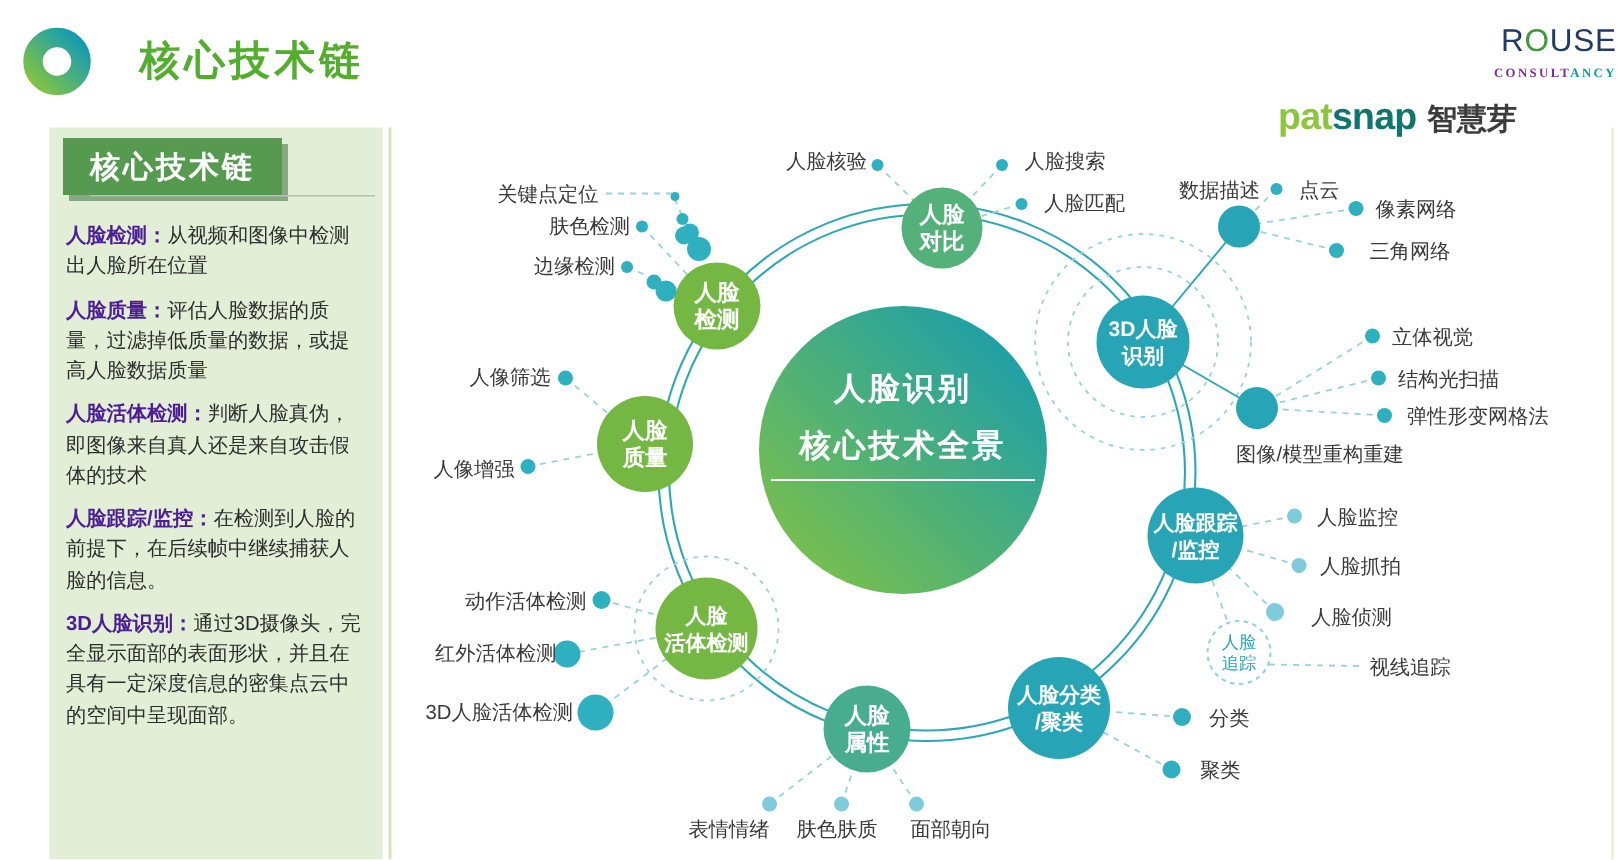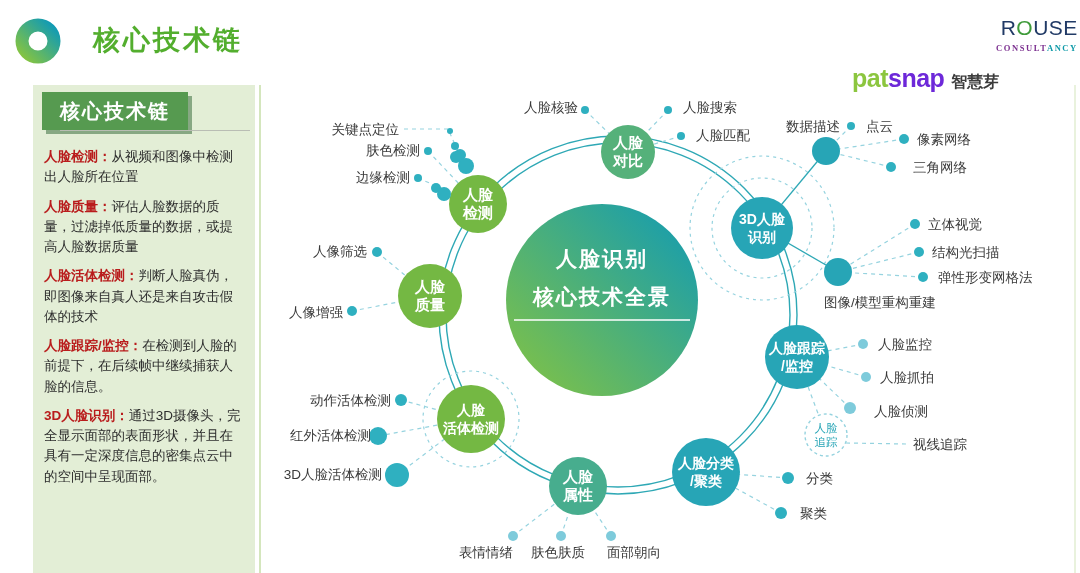--- a/index.html
+++ b/index.html
@@ -8,22 +8,22 @@
     font-family:"Liberation Sans","DejaVu Sans",sans-serif;overflow:hidden;
   }
   
   .logo-mark{position:absolute;left:12px;top:14px;}
   .page-title{
     position:absolute;left:93px;top:22px;font-size:27px;font-weight:bold;
     color:#53ae2e;letter-spacing:3px;
   }
   .patsnap{position:absolute;left:852px;top:16px;display:flex;align-items:baseline;margin-top:48px;}
   .patsnap .pat{font-size:25px;font-weight:bold;color:#8cc63f;letter-spacing:-0.5px;}
-  .patsnap .snap{font-size:25px;font-weight:bold;color:#6d28d9;letter-spacing:-0.5px;}
-  .patsnap .cn{font-size:16px;color:#3c3c3c;margin-left:7px;font-weight:bold;}
+  .patsnap .snap{font-size:25px;font-weight:bold;color:#0f766e;letter-spacing:-0.5px;}
+  .patsnap .cn{font-size:20px;color:#3c3c3c;margin-left:7px;font-weight:bold;}
   .rouse{position:absolute;left:996px;top:17px;text-align:right;line-height:1;}
   .rouse .big{font-size:21px;font-weight:400;letter-spacing:0.5px;color:#213a66;}
   .rouse .big .o{color:#3f9b3a;}
   .rouse .small{font-size:8.5px;font-weight:bold;letter-spacing:1.6px;margin-top:6px;font-family:Liberation Serif, serif;}
   .rouse .small .c1{color:#7b2f8f;}
   .rouse .small .c2{color:#0f9aa8;}
   
   .sidebar{
     position:absolute;left:33px;top:85px;width:222px;height:488px;
     background:#e3eed6;
@@ -32,21 +32,21 @@
   .right-sep{position:absolute;left:1074px;top:85px;width:2px;height:488px;background:#e9f2dd;}
   .side-title{
     position:absolute;left:9px;top:7px;width:146px;height:38px;
     background:#569a50;color:#ffffff;font-size:20px;font-weight:bold;
     display:flex;align-items:center;justify-content:center;letter-spacing:2px;
     box-shadow:4px 4px 0 #87a883;
   }
   .side-rule{position:absolute;left:27px;top:45px;width:190px;height:1px;background:#b9bdb4;}
   .side-entries{position:absolute;left:11px;top:62px;width:202px;}
   .side-entries p{margin:0 0 9px 0;font-size:13.5px;line-height:1.5;color:#2d2d2d;}
-  .side-entries b{color:#b91c1c;}
+  .side-entries b{color:#4c1d95;}
   
   #diagram{position:absolute;left:0;top:0;}
 </style>
 </head>
 <body>
 
 <svg class="logo-mark" width="52" height="52">
   <defs>
     <linearGradient id="logograd" x1="0" y1="1" x2="1" y2="0">
       <stop offset="0" id="logo-stop1" stop-color="#86c440"></stop>

